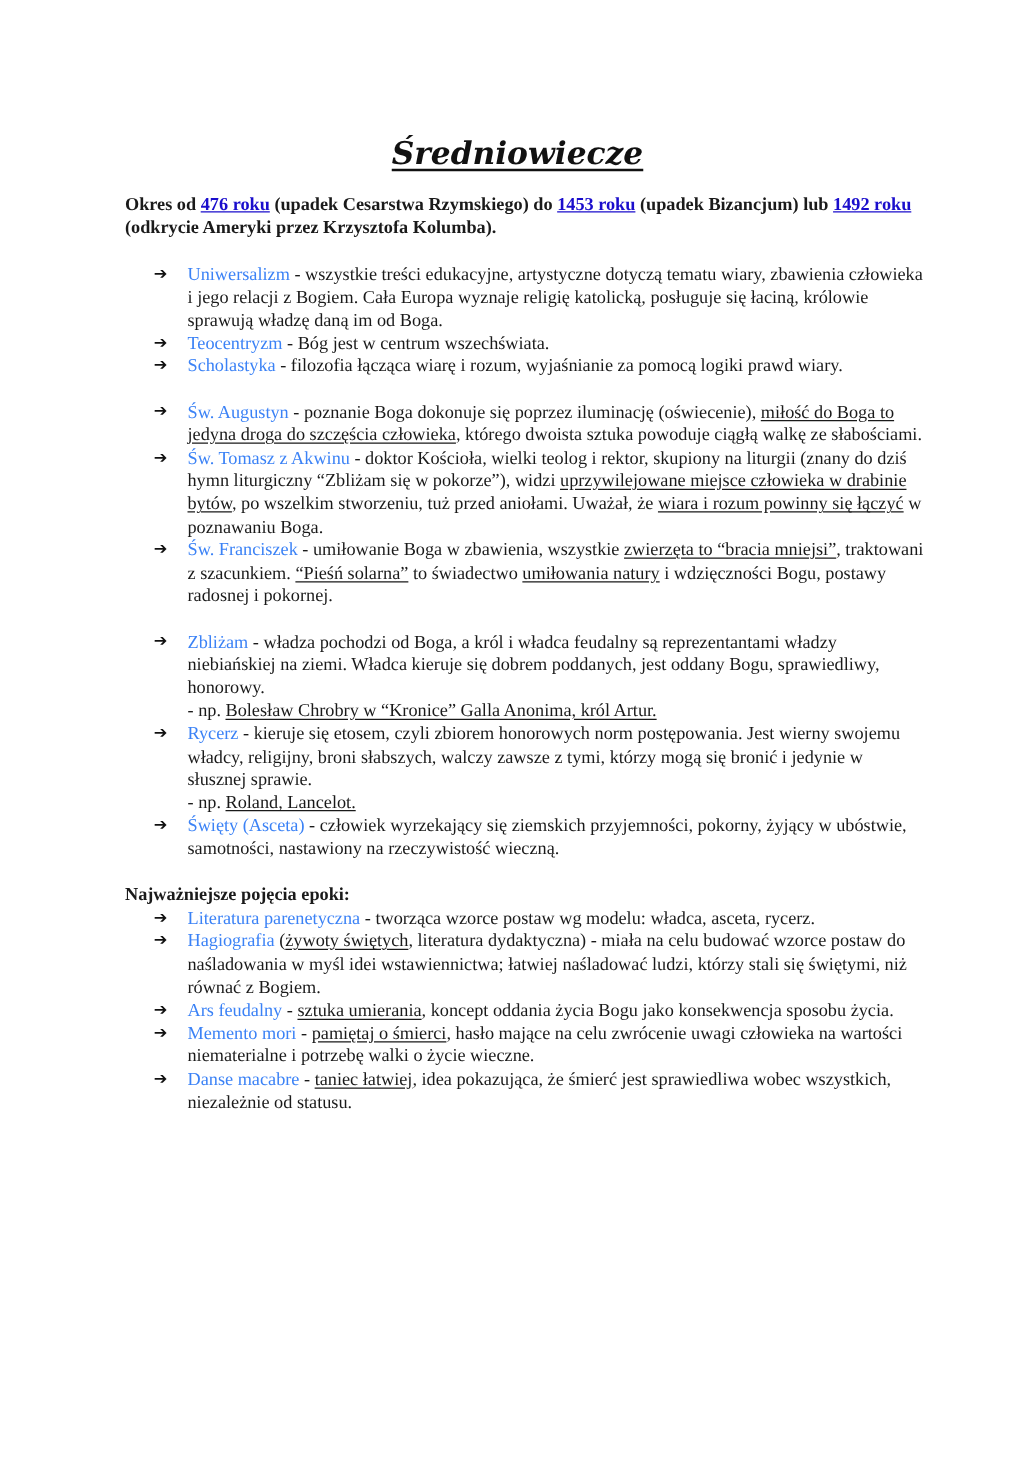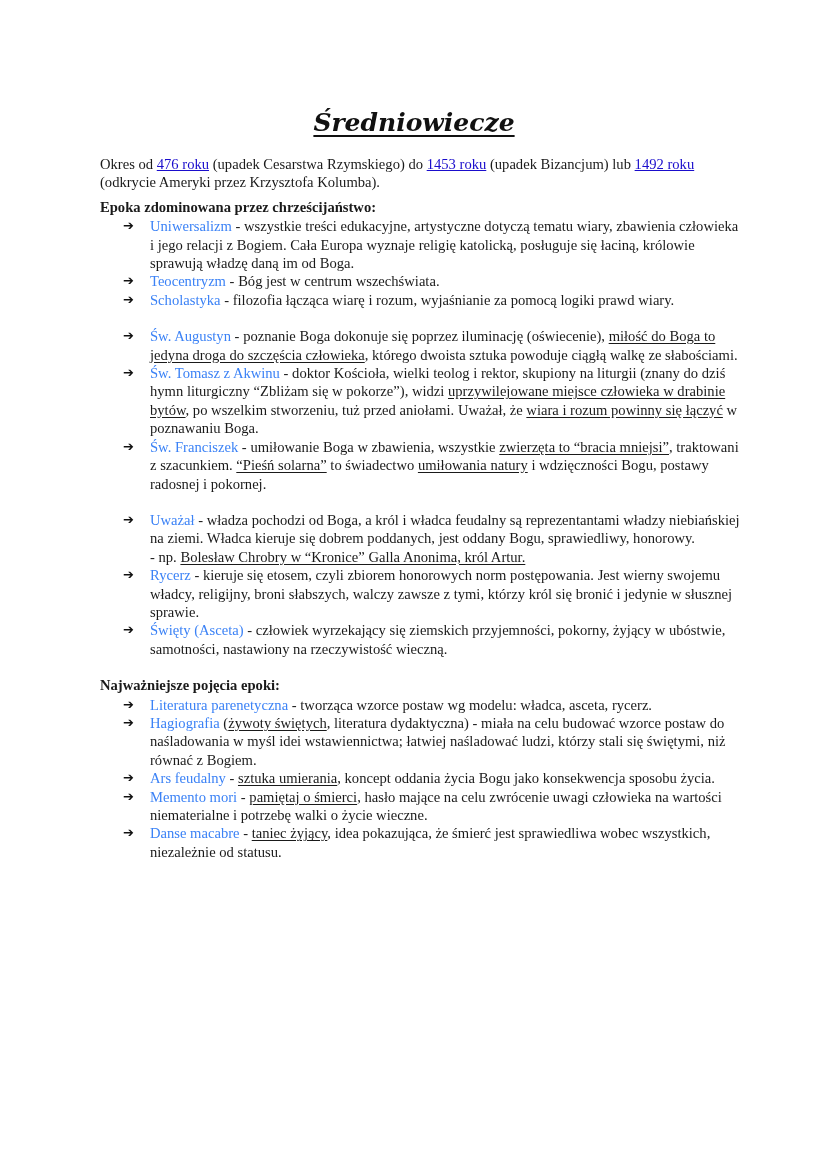--- a/index.html
+++ b/index.html
@@ -5,61 +5,60 @@
     html, body { margin: 0; padding: 0; background: #ffffff; }
     body { width: 828px; height: 1169px; position: relative; overflow: hidden;
       font-family: "DejaVu Serif", "Liberation Serif", serif; color: #1a1a1a; }
     .page { position: absolute; left: 0; top: 0; width: 828px; height: 1169px; }
     .title { position: absolute; left: 0; right: 0; top: 96px; text-align: center;
       font-family: "DejaVu Serif", serif; font-style: italic; font-weight: bold;
       font-size: 25px; text-decoration: underline; text-underline-offset: 4px;
       text-decoration-thickness: 2px; color: #111; margin-top: 12px; }
     .content { position: absolute; left: 100px; top: 155px; width: 640px;
       font-family: "Liberation Serif", serif; font-size: 14.6px; line-height: 18.4px; }
-    .intro { margin: 0 0 6px 0; }
+    .intro { margin: 0 0 19px 0; font-weight: bold; }
     a.link { color: #1a0dcc; text-decoration: underline; }
     .section-title { font-weight: bold; margin: 0 0 1px 0; }
     ul.items { list-style: none; margin: 0 0 18px 0; padding: 0 0 0 50px; }
     ul.items li { position: relative; margin: 0; }
     .arrow { position: absolute; left: -27px; top: 0; font-family: "DejaVu Sans", sans-serif;
       font-size: 13px; font-weight: bold; color: #111; }
     .term { color: #3b82f6; }
     .u { text-decoration: underline; text-underline-offset: 2px; }
     .example { display: block; }
   </style>
 </head>
 <body>
 
 <div class="page">
   <div class="title">Średniowiecze</div>
 
   <div class="content">
     <p class="intro"><span>Okres od </span><a class="link">476 roku</a><span> (upadek Cesarstwa Rzymskiego) do </span><a class="link">1453 roku</a><span> (upadek Bizancjum) lub </span><a class="link">1492 roku</a><span> (odkrycie Ameryki przez Krzysztofa Kolumba).</span></p>
 
-    <div class="section-title">Epoka zdominowana przez chrześcijaństwo:</div>
     <ul class="items">
       <li><span class="arrow">➔</span><span class="term">Uniwersalizm</span><span> - wszystkie treści edukacyjne, artystyczne dotyczą tematu wiary, zbawienia człowieka i jego relacji z Bogiem. Cała Europa wyznaje religię katolicką, posługuje się łaciną, królowie sprawują władzę daną im od Boga.</span></li>
       <li><span class="arrow">➔</span><span class="term">Teocentryzm</span><span> - Bóg jest w centrum wszechświata.</span></li>
       <li><span class="arrow">➔</span><span class="term">Scholastyka</span><span> - filozofia łącząca wiarę i rozum, wyjaśnianie za pomocą logiki prawd wiary.</span></li>
     </ul>
 
     <ul class="items">
       <li><span class="arrow">➔</span><span class="term">Św. Augustyn</span><span> - poznanie Boga dokonuje się poprzez iluminację (oświecenie), </span><span class="u">miłość do Boga to jedyna droga do szczęścia człowieka</span><span>, którego dwoista sztuka powoduje ciągłą walkę ze słabościami.</span></li>
       <li><span class="arrow">➔</span><span class="term">Św. Tomasz z Akwinu</span><span> - doktor Kościoła, wielki teolog i rektor, skupiony na liturgii (znany do dziś hymn liturgiczny “Zbliżam się w pokorze”), widzi </span><span class="u">uprzywilejowane miejsce człowieka w drabinie bytów</span><span>, po wszelkim stworzeniu, tuż przed aniołami. Uważał, że </span><span class="u">wiara i rozum powinny się łączyć</span><span> w poznawaniu Boga.</span></li>
       <li><span class="arrow">➔</span><span class="term">Św. Franciszek</span><span> - umiłowanie Boga w zbawienia, wszystkie </span><span class="u">zwierzęta to “bracia mniejsi”</span><span>, traktowani z szacunkiem. </span><span class="u">“Pieśń solarna”</span><span> to świadectwo </span><span class="u">umiłowania natury</span><span> i wdzięczności Bogu, postawy radosnej i pokornej.</span></li>
     </ul>
 
     <ul class="items">
-      <li><span class="arrow">➔</span><span class="term">Uważał</span><span> - władza pochodzi od Boga, a król i władca feudalny są reprezentantami władzy niebiańskiej na ziemi. Władca kieruje się dobrem poddanych, jest oddany Bogu, sprawiedliwy, honorowy.</span><span class="example"><span>- np. </span><span class="u">Bolesław Chrobry w “Kronice” Galla Anonima, król Artur.</span></span></li>
-      <li><span class="arrow">➔</span><span class="term">Rycerz</span><span> - kieruje się etosem, czyli zbiorem honorowych norm postępowania. Jest wierny swojemu władcy, religijny, broni słabszych, walczy zawsze z tymi, którzy król się bronić i jedynie w słusznej sprawie.</span></li>
+      <li><span class="arrow">➔</span><span class="term">Zbliżam</span><span> - władza pochodzi od Boga, a król i władca feudalny są reprezentantami władzy niebiańskiej na ziemi. Władca kieruje się dobrem poddanych, jest oddany Bogu, sprawiedliwy, honorowy.</span><span class="example"><span>- np. </span><span class="u">Bolesław Chrobry w “Kronice” Galla Anonima, król Artur.</span></span></li>
+      <li><span class="arrow">➔</span><span class="term">Rycerz</span><span> - kieruje się etosem, czyli zbiorem honorowych norm postępowania. Jest wierny swojemu władcy, religijny, broni słabszych, walczy zawsze z tymi, którzy mogą się bronić i jedynie w słusznej sprawie.</span><span class="example"><span>- np. </span><span class="u">Roland, Lancelot.</span></span></li>
       <li><span class="arrow">➔</span><span class="term">Święty (Asceta)</span><span> - człowiek wyrzekający się ziemskich przyjemności, pokorny, żyjący w ubóstwie, samotności, nastawiony na rzeczywistość wieczną.</span></li>
     </ul>
 
     <div class="section-title">Najważniejsze pojęcia epoki:</div>
     <ul class="items">
       <li><span class="arrow">➔</span><span class="term">Literatura parenetyczna</span><span> - tworząca wzorce postaw wg modelu: władca, asceta, rycerz.</span></li>
       <li><span class="arrow">➔</span><span class="term">Hagiografia</span><span> (</span><span class="u">żywoty świętych</span><span>, literatura dydaktyczna) - miała na celu budować wzorce postaw do naśladowania w myśl idei wstawiennictwa; łatwiej naśladować ludzi, którzy stali się świętymi, niż równać z Bogiem.</span></li>
       <li><span class="arrow">➔</span><span class="term">Ars feudalny</span><span> - </span><span class="u">sztuka umierania</span><span>, koncept oddania życia Bogu jako konsekwencja sposobu życia.</span></li>
       <li><span class="arrow">➔</span><span class="term">Memento mori</span><span> - </span><span class="u">pamiętaj o śmierci</span><span>, hasło mające na celu zwrócenie uwagi człowieka na wartości niematerialne i potrzebę walki o życie wieczne.</span></li>
-      <li><span class="arrow">➔</span><span class="term">Danse macabre</span><span> - </span><span class="u">taniec żyjący</span><span>, idea pokazująca, że śmierć jest sprawiedliwa wobec wszystkich, niezależnie od statusu.</span></li>
+      <li><span class="arrow">➔</span><span class="term">Danse macabre</span><span> - </span><span class="u">taniec łatwiej</span><span>, idea pokazująca, że śmierć jest sprawiedliwa wobec wszystkich, niezależnie od statusu.</span></li>
     </ul>
   </div>
 </div>
 
 </body></html>

